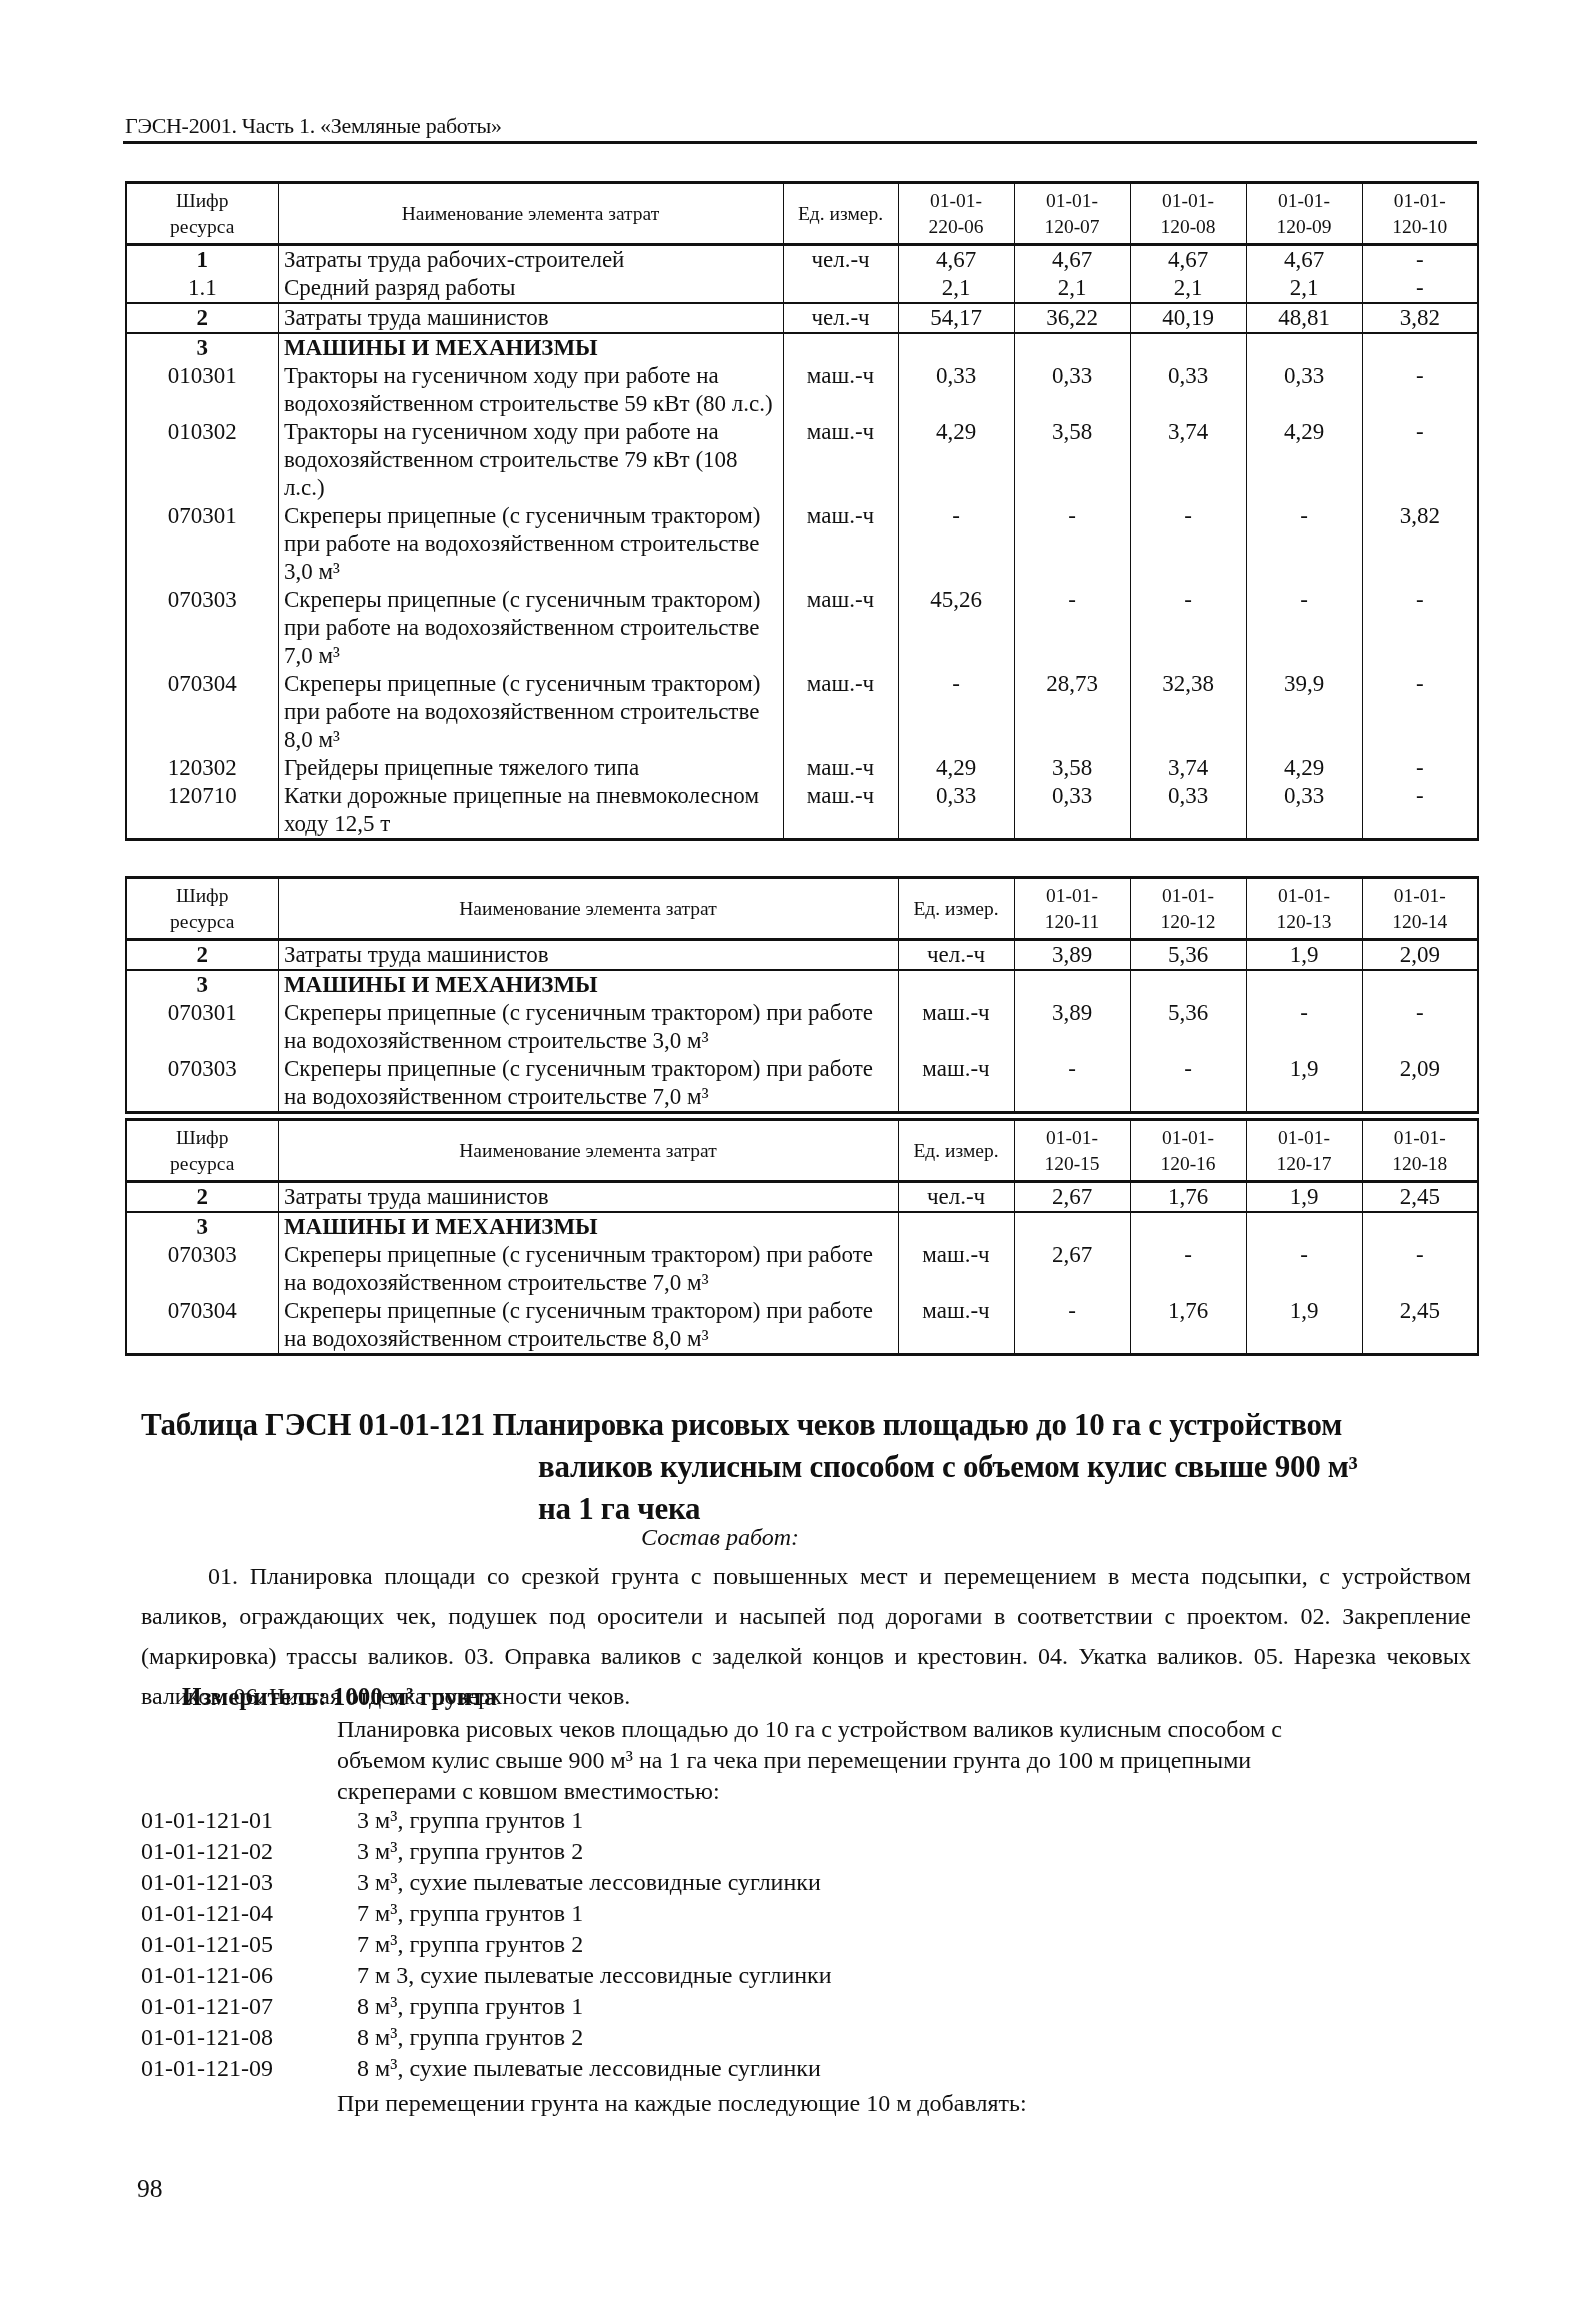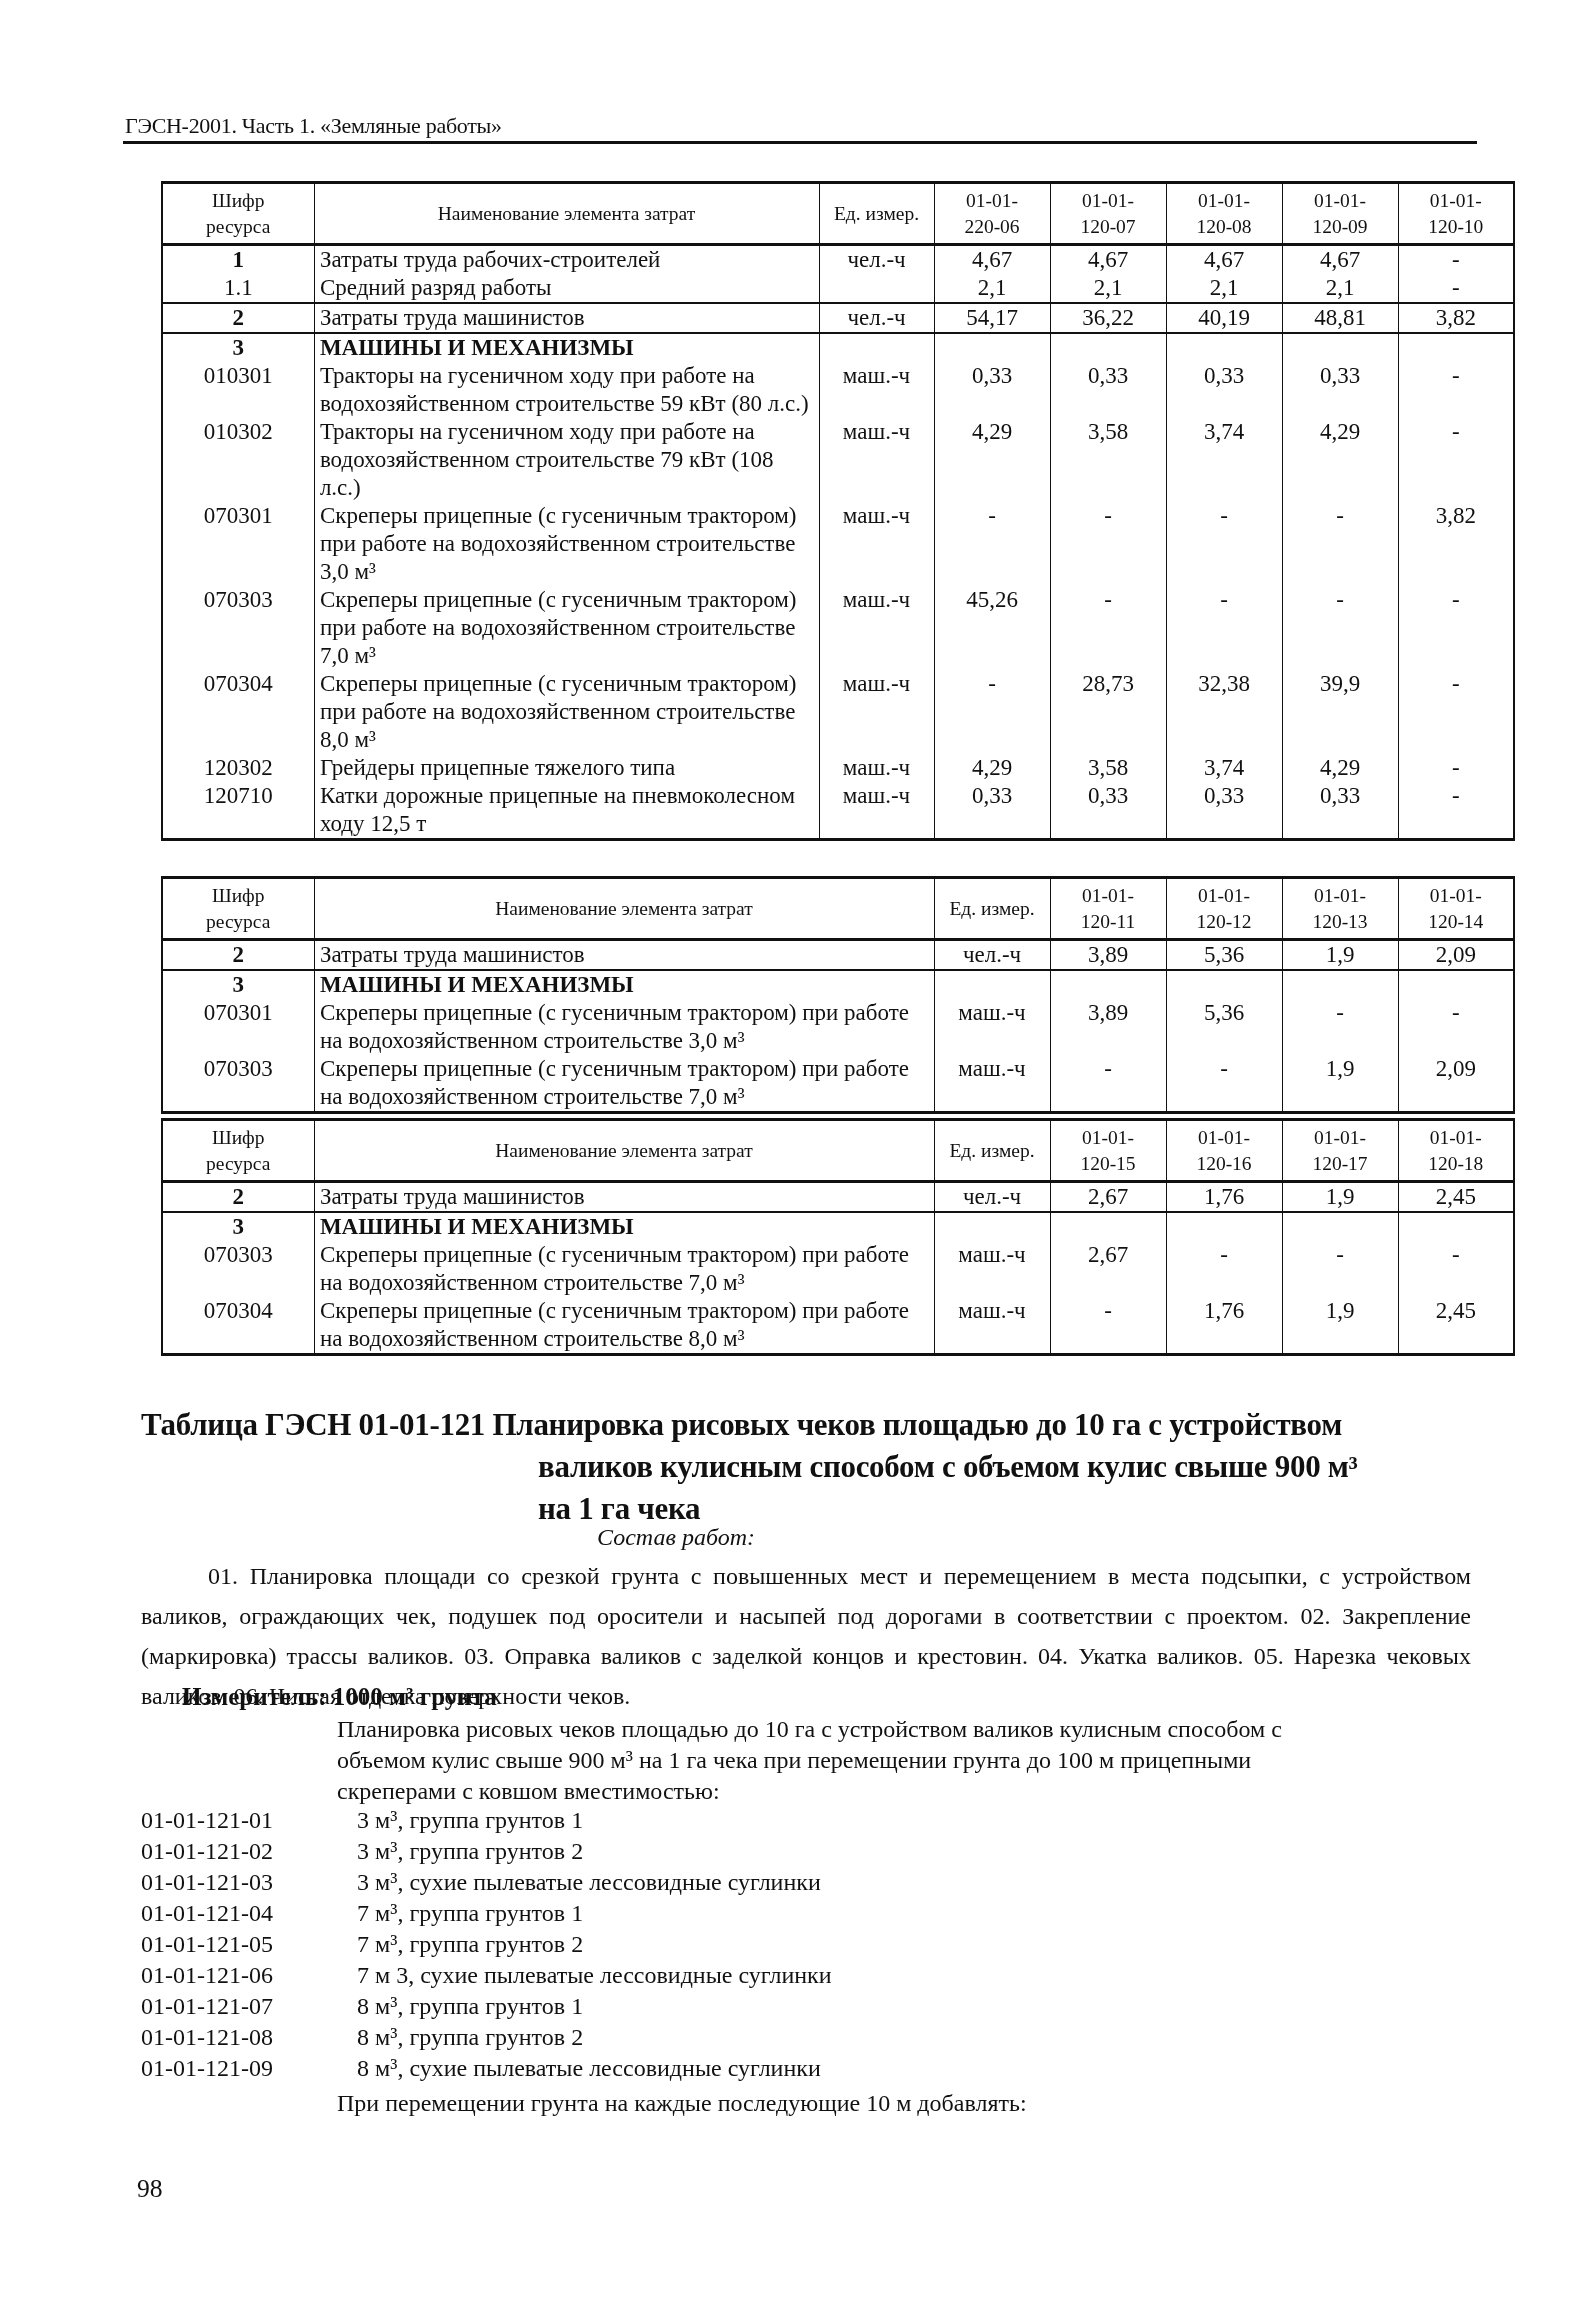--- a/index.html
+++ b/index.html
@@ -4,37 +4,37 @@
 <style>
   html, body { margin: 0; padding: 0; background: #ffffff; }
   body { width: 1592px; height: 2307px; position: relative; overflow: hidden;
          font-family: "Liberation Serif", "DejaVu Serif", serif; color: #111; }
   .page-header { position: absolute; left: 125px; top: 113px; font-size: 22px; letter-spacing: -0.3px; }
   .header-rule { position: absolute; left: 123px; top: 141px; width: 1354px; height: 2.7px; background: #111; }
 
   table.gesn { position: absolute; left: 125px; width: 1351px; border-collapse: collapse; table-layout: fixed;
                font-size: 23px; line-height: 28px; }
   table.gesn td, table.gesn th { border-left: 1.3px solid #111; border-right: 1.3px solid #111; padding: 0 5.4px; vertical-align: top; }
-  table.gesn { border-top: 3.4px solid #111; border-bottom: 3.4px solid #111; border-left: 2px solid #111; border-right: 2px solid #111; margin-left: 36px; }
+  table.gesn { border-top: 3.4px solid #111; border-bottom: 3.4px solid #111; border-left: 2px solid #111; border-right: 2px solid #111; }
   table.gesn th { font-weight: normal; text-align: center; vertical-align: middle; line-height: 25.6px; padding: 4px 2.7px; }
   table.gesn thead tr { border-bottom: 3.4px solid #111; }
   table.gesn th.small { font-size: 19.5px; }
   table.gesn tr.group-end { border-bottom: 2.7px solid #111; }
   .c-code { text-align: center; }
   .c-unit { text-align: center; }
   .c-val { text-align: center; }
   .bold { font-weight: bold; }
 
   #t1 { top: 181px; }
   #t2 { top: 876px; }
   #t3 { top: 1118px; }
 
   .section-title { position: absolute; left: 141px; top: 1404px; width: 1347px; font-weight: bold; font-size: 31px; line-height: 42px; letter-spacing: -0.3px; }
   .section-title .line2 { display: block; padding-left: 397px; }
-  .composition-title { position: absolute; left: 0; width: 1352px; top: 1524px; text-align: center; font-style: italic; font-size: 24px; }
+  .composition-title { position: absolute; left: 0; width: 1352px; top: 1524px; text-align: center; font-style: italic; font-size: 24px; padding-left: 44px; }
   .composition-text { position: absolute; left: 141px; top: 1556px; width: 1330px; font-size: 24px; line-height: 40px; text-align: justify; text-indent: 67px; }
   .measure { position: absolute; left: 182px; top: 1683px; font-size: 25px; font-weight: bold; }
   .desc { position: absolute; left: 337px; top: 1714px; width: 997px; font-size: 24px; line-height: 31px; }
   .items { position: absolute; left: 141px; top: 1805px; font-size: 24px; line-height: 31px; }
   .items .item { display: flex; }
   .items .code { width: 216px; }
   .footer-note { position: absolute; left: 337px; top: 2090px; font-size: 24px; }
   .page-number { position: absolute; left: 137px; top: 2174px; font-size: 25.6px; }
 </style>
 </head>

